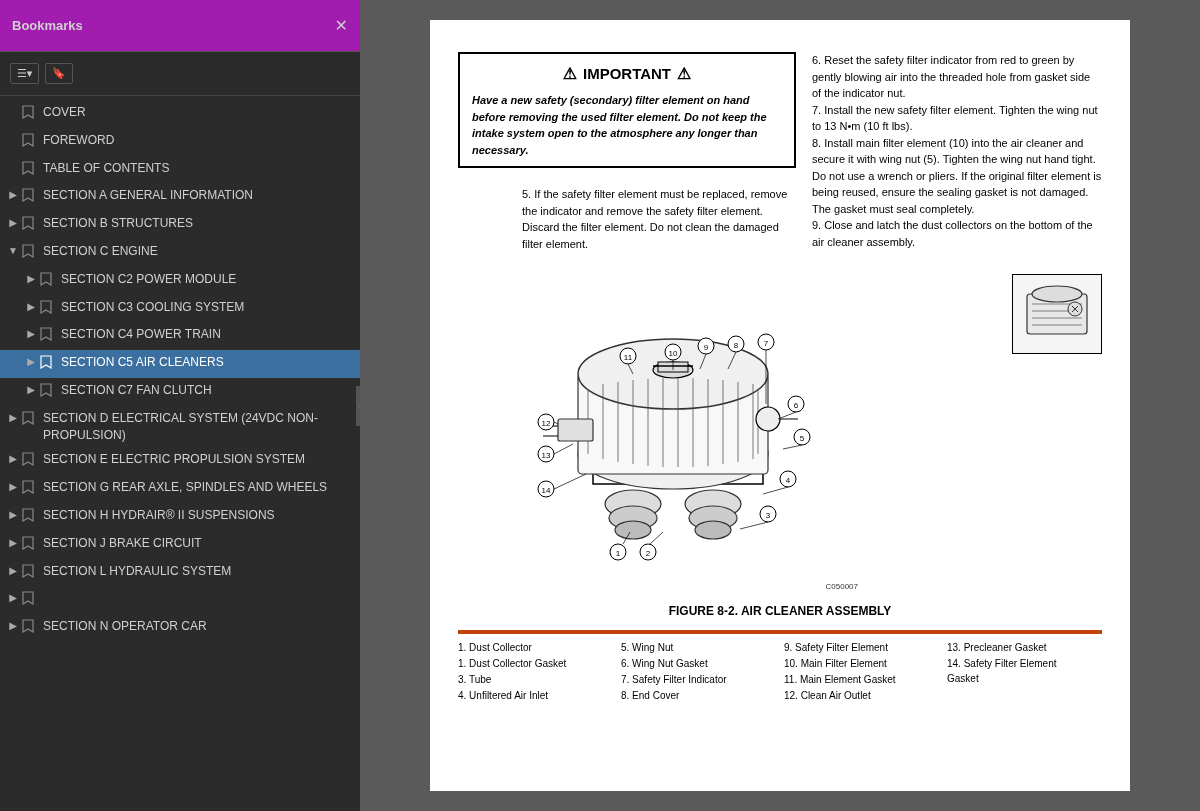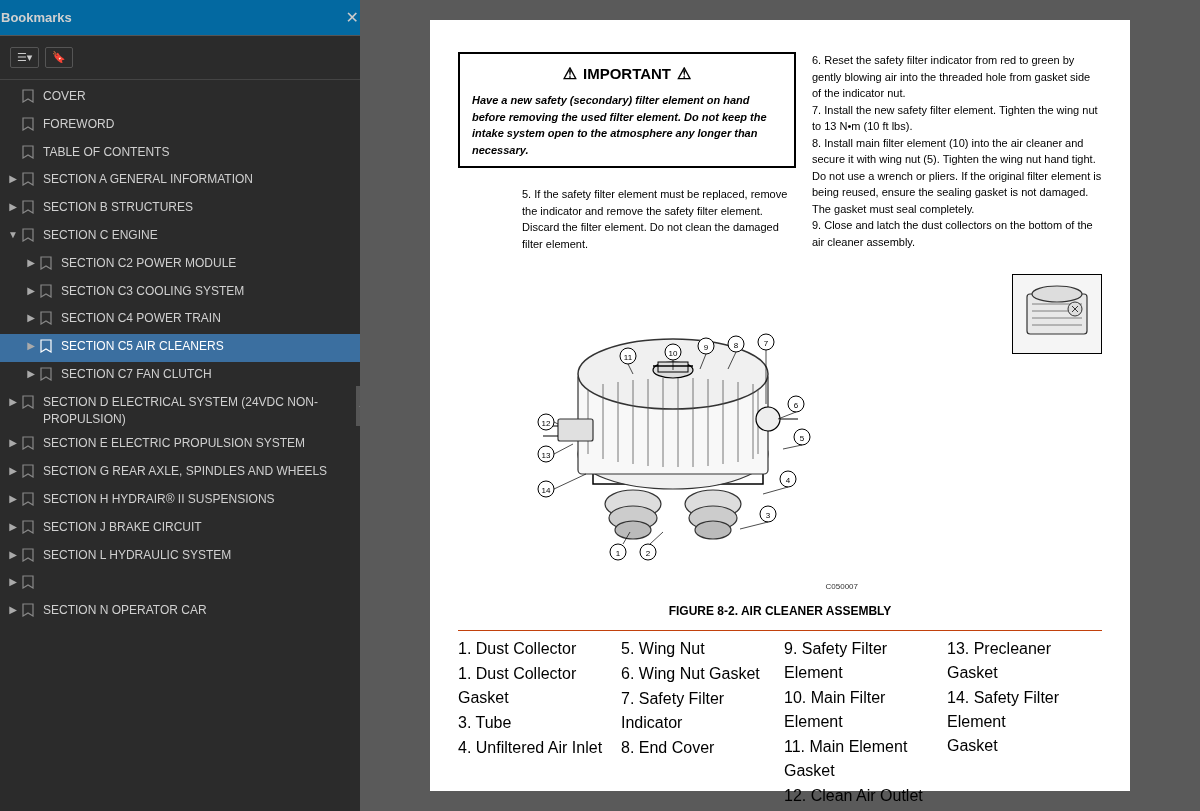--- a/index.html
+++ b/index.html
@@ -12,27 +12,27 @@
       background: #2b2b2b;
       color: #e0e0e0;
       display: flex;
       flex-direction: column;
       height: 811px;
       overflow: hidden;
       position: relative;
     }
 
     #sidebar-header {
-      background: #0369a1;
-      padding: 8px 1px;
+      background: #a21caf;
+      padding: 8px 12px;
       display: flex;
       justify-content: space-between;
       align-items: center;
       border-bottom: 1px solid #555;
-      height: 36px;
+      height: 52px;
     }
 
     #sidebar-header span {
       color: #d0d0d0;
       font-size: 13px;
       font-weight: bold;
     }
 
     #sidebar-close {
       cursor: pointer;
@@ -226,25 +226,25 @@
     }
 
     .figure-caption {
       text-align: center;
       font-weight: bold;
       font-size: 12px;
       margin: 6px 0 10px 0;
     }
 
     .parts-list {
-      font-size: 16px;
+      font-size: 10px;
       display: grid;
       grid-template-columns: 1fr 1fr 1fr 1fr;
       gap: 2px 8px;
-      border-top: 1px solid #c2410c;
+      border-top: 4px solid #c2410c;
       padding-top: 6px;
     }
 
     .parts-col {
       display: flex;
       flex-direction: column;
       gap: 1px;
     }
 
     .steps-right-col {

